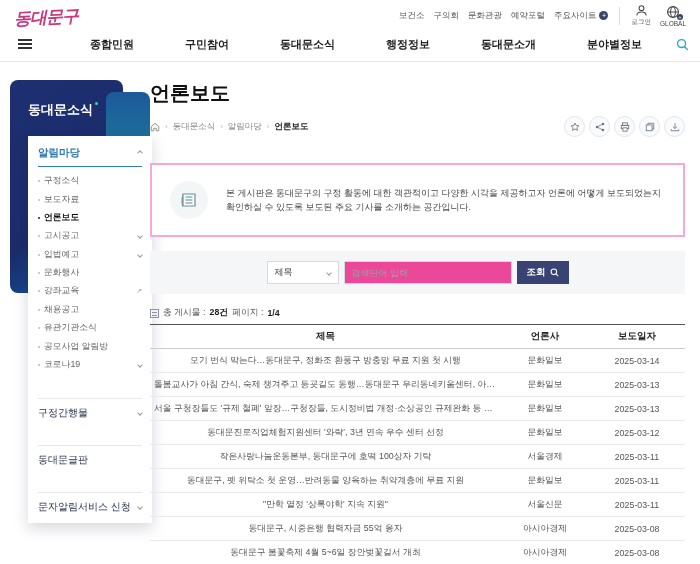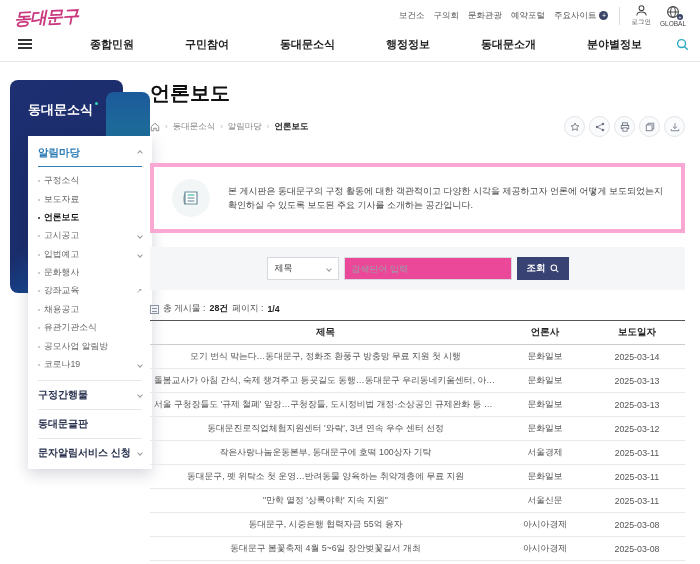--- a/index.html
+++ b/index.html
@@ -36,34 +36,34 @@
   .sb-section-label { color:#2d7cb5; font-weight:bold; font-size:10.5px; cursor:pointer; }
   .chev { width:4px; height:4px; border-right:1.2px solid #999; border-bottom:1.2px solid #999; display:inline-block; }
   .chev.up { transform:rotate(-135deg); }
   .chev.down { transform:rotate(45deg); }
   .sb-item { display:flex; align-items:center; gap:4px; padding:3.2px 0; font-size:8.8px; color:#666; cursor:pointer; }
   .sb-item .bullet { width:2px; height:2px; border-radius:50%; background:#bbb; flex:0 0 auto; }
   .sb-item.active { color:#111; font-weight:bold; }
   .sb-item.active .bullet { background:#222; }
   .sb-item .grow { flex:1; }
   .ext { font-size:7px; color:#999; }
-  .sb-extra { border-top:1px solid #e8e8e8; margin-top:6px; padding:7px 0 1px; display:flex; justify-content:space-between; align-items:center; font-size:10px; font-weight:bold; color:#29324e; cursor:pointer; }
+  .sb-extra { border-top:1px solid #e8e8e8; margin-top:24px; padding:7px 0 1px; display:flex; justify-content:space-between; align-items:center; font-size:10px; font-weight:normal; color:#29324e; cursor:pointer; }
   .sb-extra + .sb-extra { border-top:1px solid #e8e8e8; }
 
   
   .main { position:absolute; left:150px; top:80px; width:535px; }
   .page-title { font-size:20px; font-weight:bold; color:#111; }
   .bc-row { display:flex; justify-content:space-between; align-items:center; margin-top:9px; }
   .breadcrumb { display:flex; align-items:center; gap:5px; font-size:8.5px; color:#888; }
   .breadcrumb .sep { color:#bbb; font-size:8px; }
   .breadcrumb .last { color:#222; font-weight:bold; }
   .actions { display:flex; gap:4px; }
   .act-btn { width:21px; height:21px; border-radius:50%; border:1px solid #e2e4e8; background:#fafbfc; display:flex; align-items:center; justify-content:center; color:#6a7280; cursor:pointer; }
 
-  .desc-box { margin-top:26px; border:4px solid #f9a8d4; background:#fff; padding:8px 18px; display:flex; align-items:center; gap:18px; min-height:70px; }
+  .desc-box { margin-top:26px; border:2px solid #f9a8d4; background:#fff; padding:16px 18px; display:flex; align-items:center; gap:18px; min-height:70px; }
   .desc-icon { width:38px; height:38px; border-radius:50%; background:#f3f6f7; flex:0 0 auto; display:flex; align-items:center; justify-content:center; }
   .desc-text { font-size:9px; color:#444; line-height:1.6; }
 
   .search-bar { margin-top:14px; background:#f5f6f8; padding:10px 0; display:flex; justify-content:center; align-items:center; gap:5px; }
   .search-select { width:72px; height:23px; background:#fff; border:1px solid #d6dade; font-size:9px; color:#333; display:flex; align-items:center; justify-content:space-between; padding:0 7px; cursor:pointer; }
   .search-input { width:168px; height:23px; background:#ec4899; border:1px solid #d6dade; font-size:9px; padding:0 7px; color:#333; font-family:"Liberation Sans","DejaVu Sans",sans-serif; }
   .search-input::placeholder { color:#9aa0a8; }
   .search-btn { height:23px; background:#384273; color:#fff; border:none; font-size:9.5px; font-weight:bold; padding:0 10px; display:flex; align-items:center; gap:4px; cursor:pointer; font-family:"Liberation Sans","DejaVu Sans",sans-serif; }
 
   .list-info { margin-top:13px; display:flex; align-items:center; gap:4px; font-size:8.8px; color:#555; }

